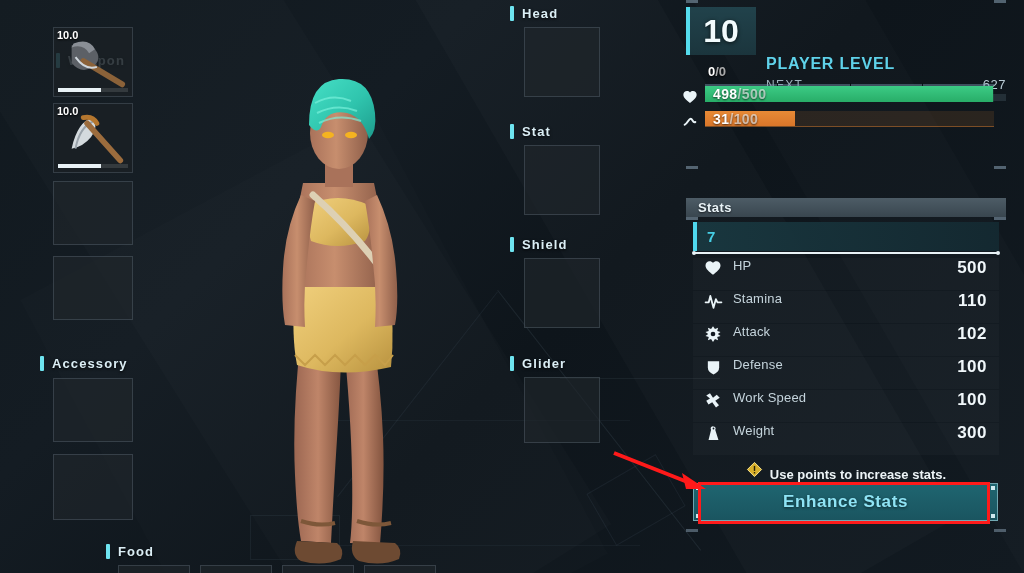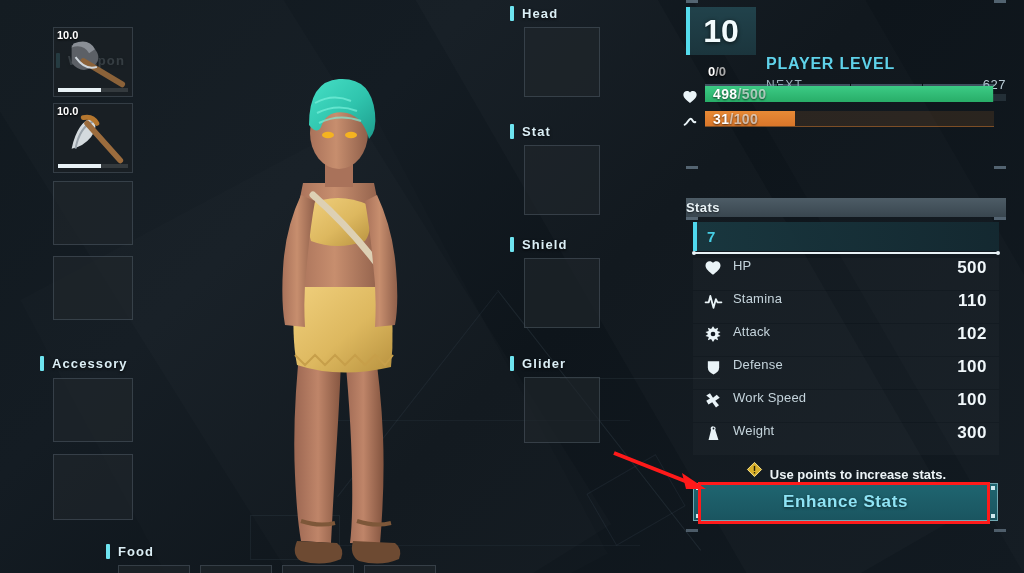--- a/index.html
+++ b/index.html
@@ -162,20 +162,21 @@
     background: rgba(10,16,20,0.95);
   }
 
   
   #stats-panel { position: absolute; left: 0px; top: 198px; width: 320px; }
   #stats-header {
     position: relative;
     height: 19px;
     background: linear-gradient(180deg, #4d5c66, #39464f);
     display: flex; align-items: center;
+    padding-left: 12px;
   }
   #stats-header-text {
     font-size: 13px; font-weight: bold; color: #e8f2f6;
     letter-spacing: 0.4px;
     text-shadow: 0 1px 2px rgba(0,0,0,0.6);
   }
   #stats-body { position: relative; padding-top: 5px; }
 
   #stat-points-row {
     position: relative;

